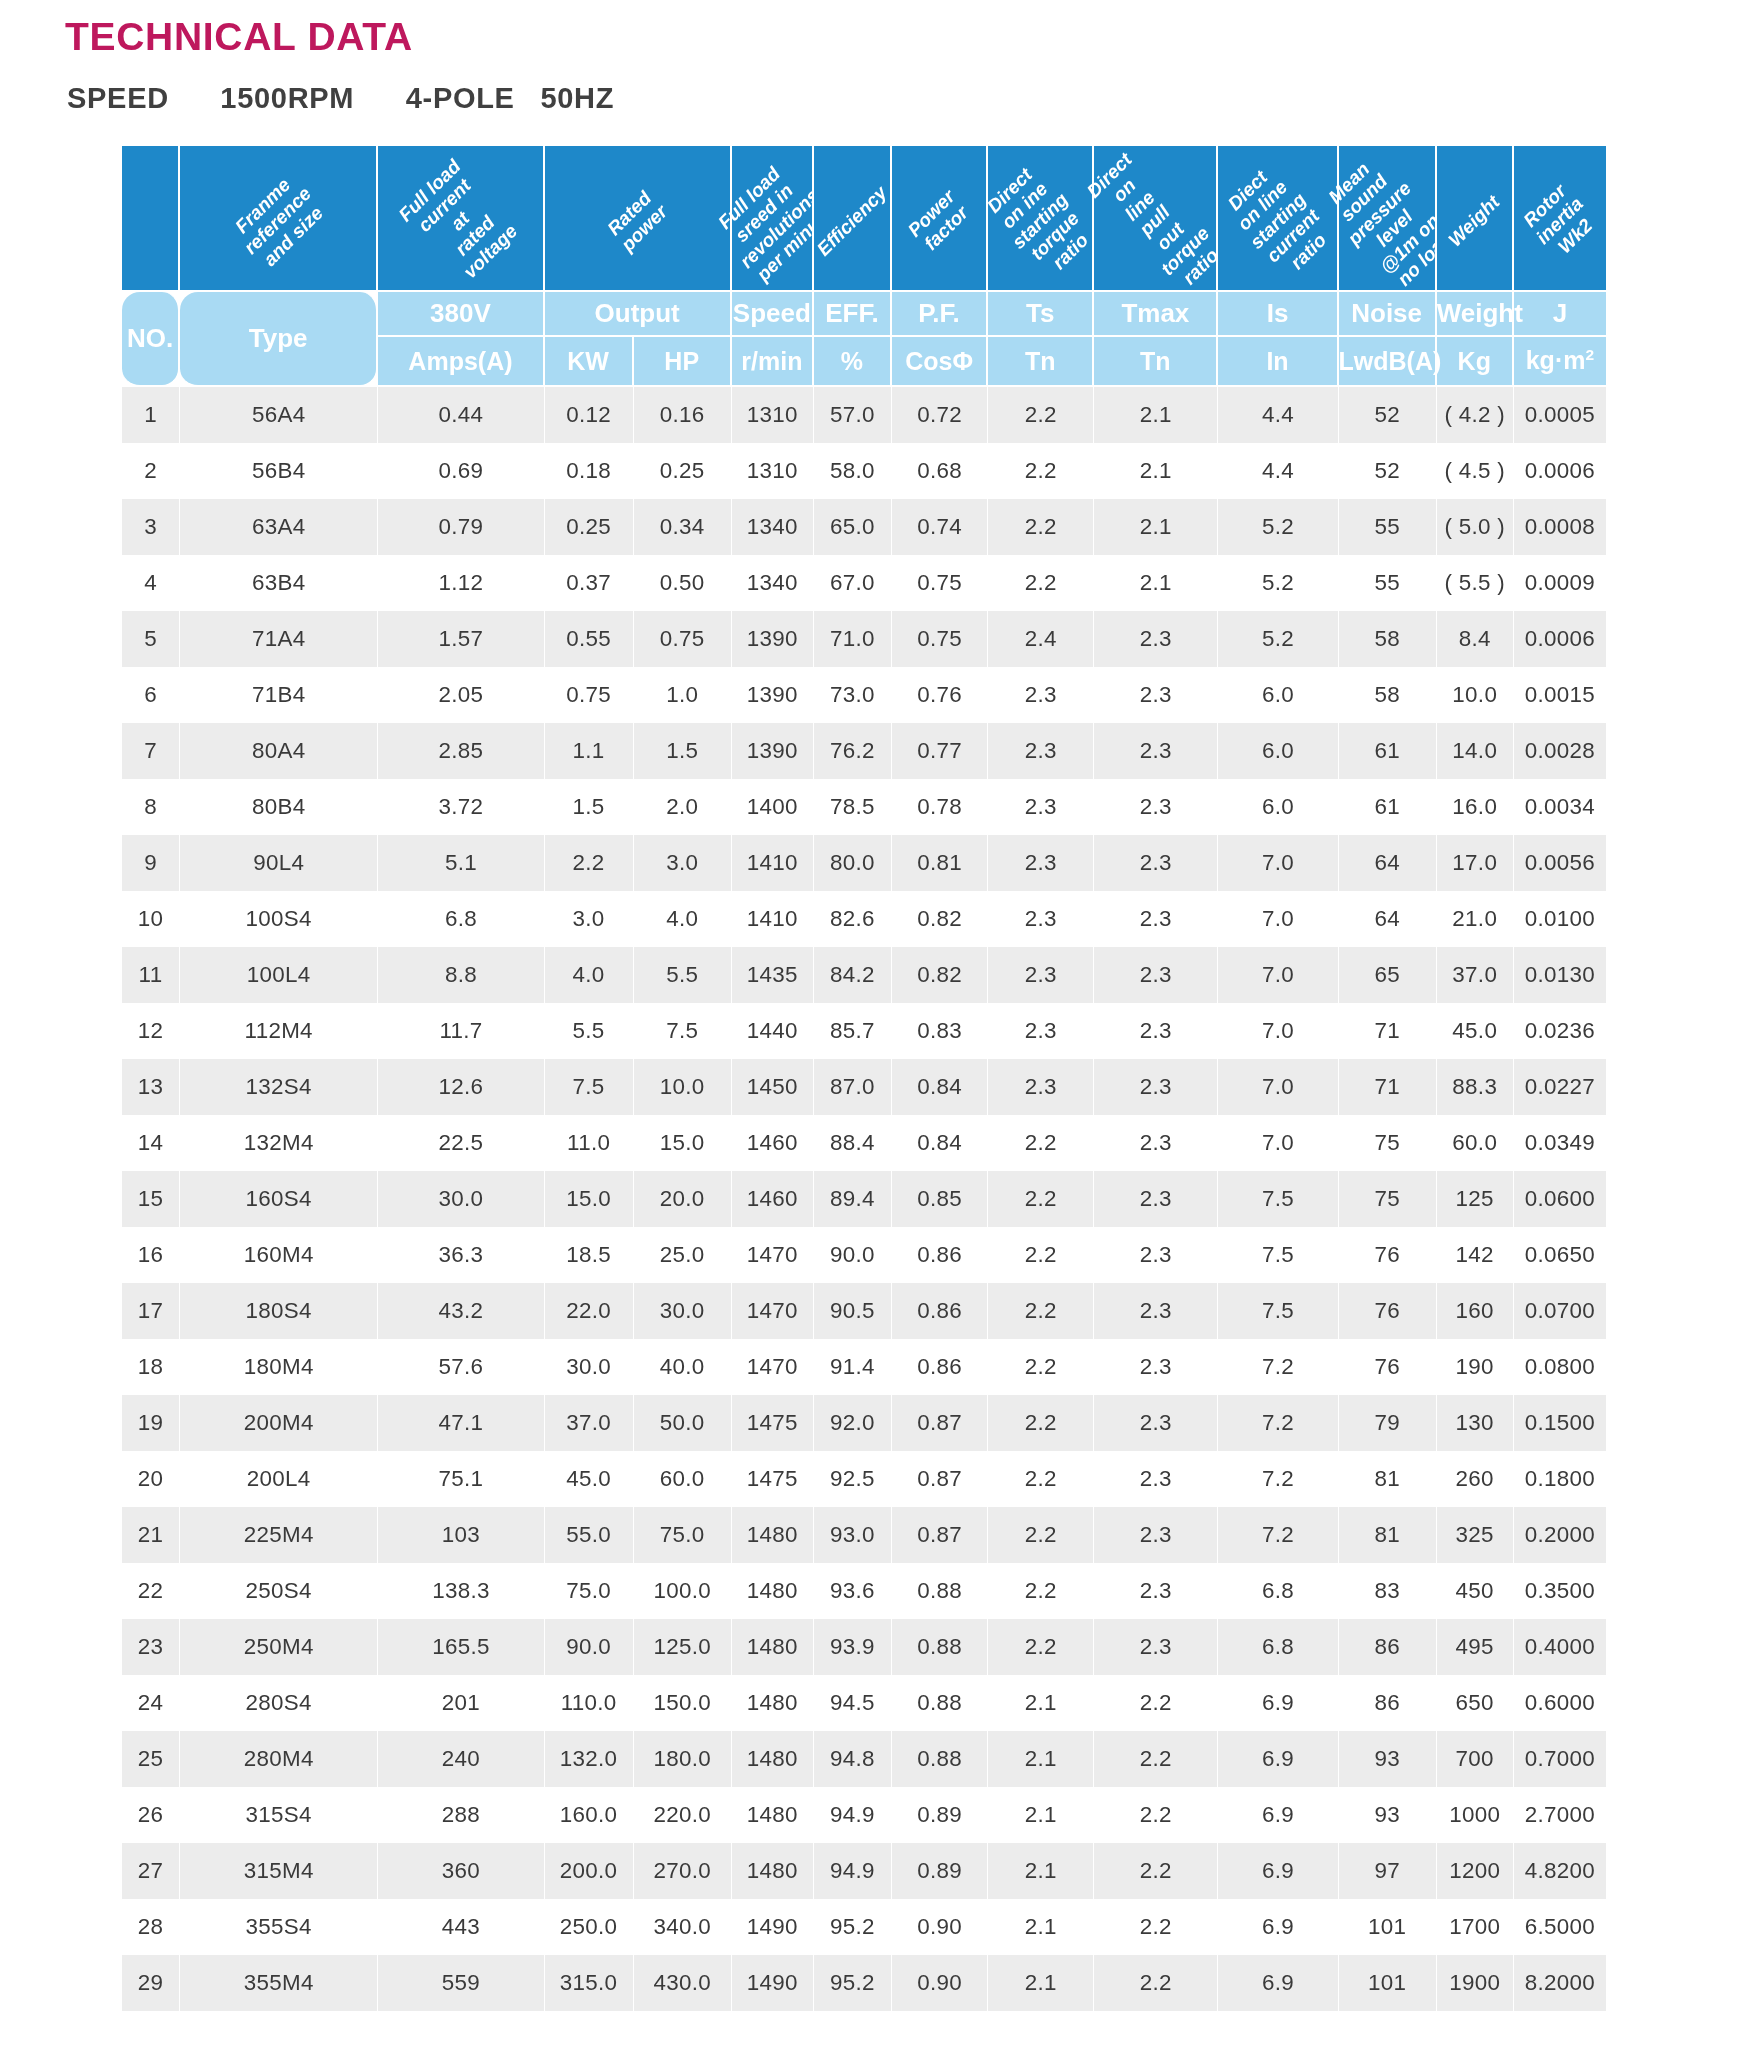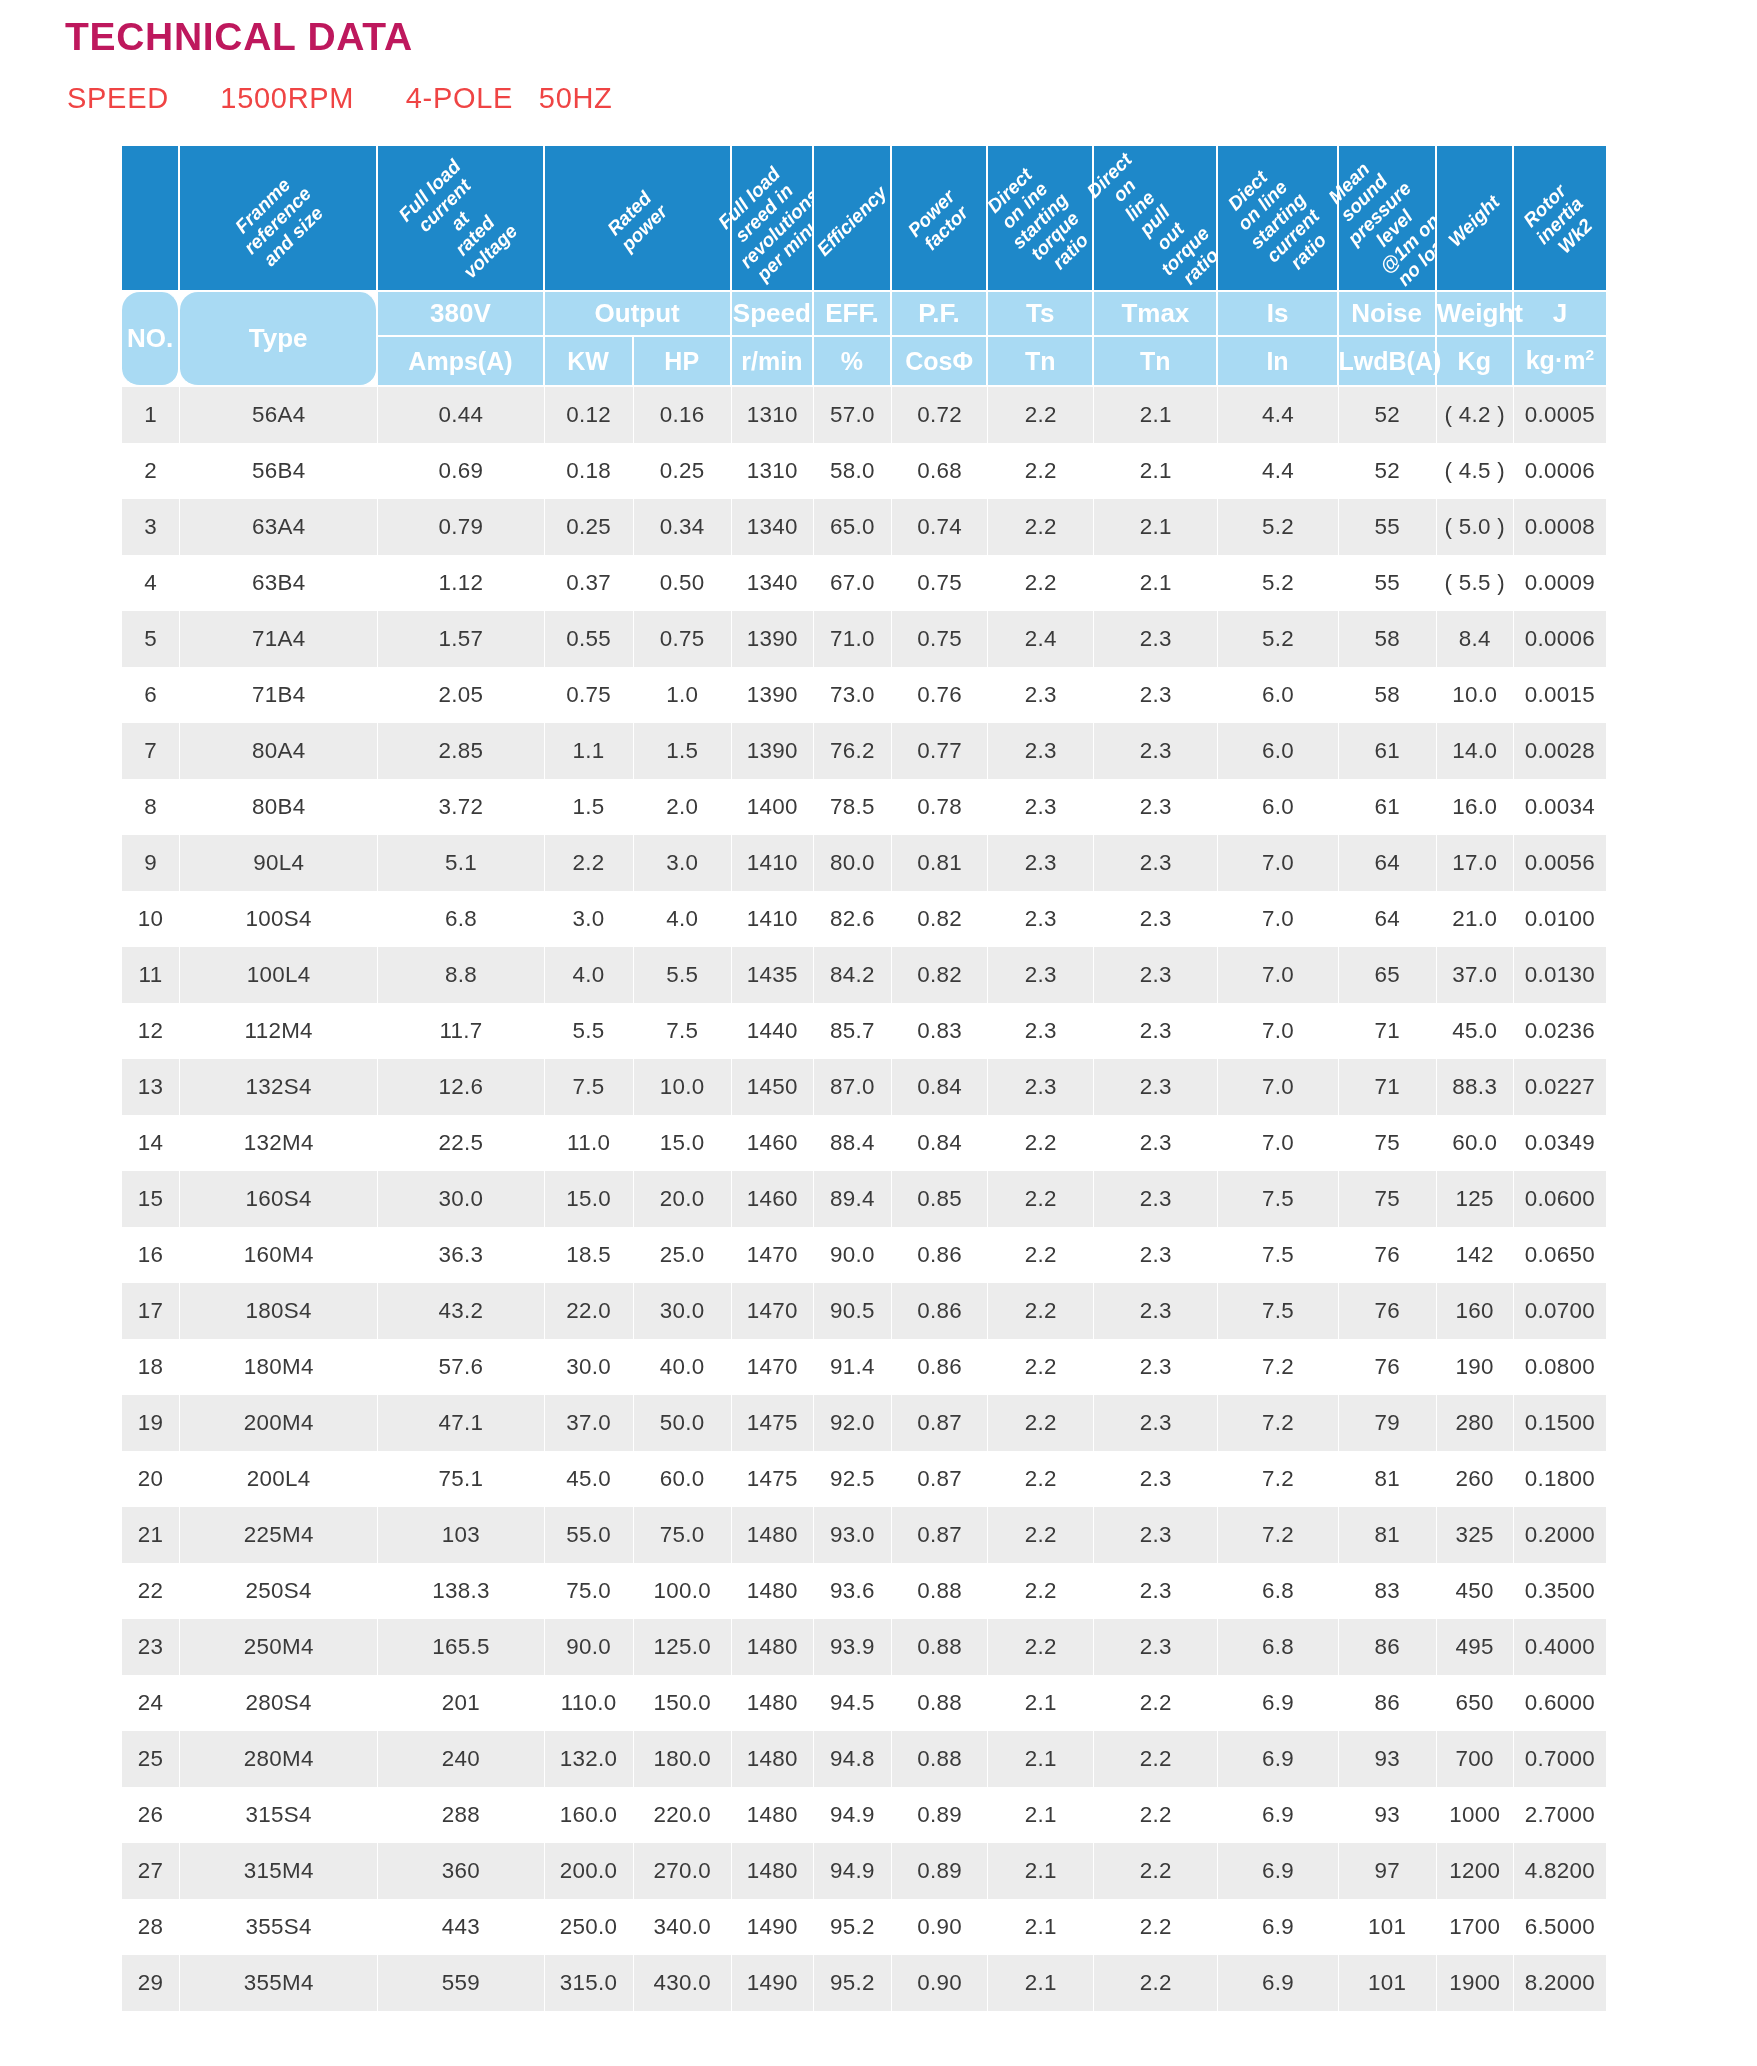--- a/index.html
+++ b/index.html
@@ -8,22 +8,22 @@
     font-family:"Liberation Sans", sans-serif;
     -webkit-font-smoothing:antialiased;
   }
   .title{
     position:absolute;left:65px;top:15.4px;
     font-size:39px;font-weight:bold;letter-spacing:0.7px;
     color:#be185d;
   }
   .subtitle{
     position:absolute;left:67px;top:82px;
-    font-size:29px;font-weight:normal;
-    color:#ef4444;white-space:pre;word-spacing:17px;letter-spacing:0.7px;
+    font-size:29px;font-weight:bold;
+    color:#404040;white-space:pre;word-spacing:17px;letter-spacing:0.7px;
   }
   table.tech{
     position:absolute;left:122px;top:146px;
     width:1484px;table-layout:fixed;
     border-collapse:separate;border-spacing:0;
   }
   table.tech th, table.tech td{
     padding:0;margin:0;text-align:center;vertical-align:middle;
     overflow:visible;
   }
@@ -463,21 +463,21 @@
         <td>47.1</td>
         <td>37.0</td>
         <td>50.0</td>
         <td>1475</td>
         <td>92.0</td>
         <td>0.87</td>
         <td>2.2</td>
         <td>2.3</td>
         <td>7.2</td>
         <td>79</td>
-        <td>280</td>
+        <td>130</td>
         <td>0.1500</td>
       </tr>
       <tr>
         <td>20</td>
         <td>200L4</td>
         <td>75.1</td>
         <td>45.0</td>
         <td>60.0</td>
         <td>1475</td>
         <td>92.5</td>

